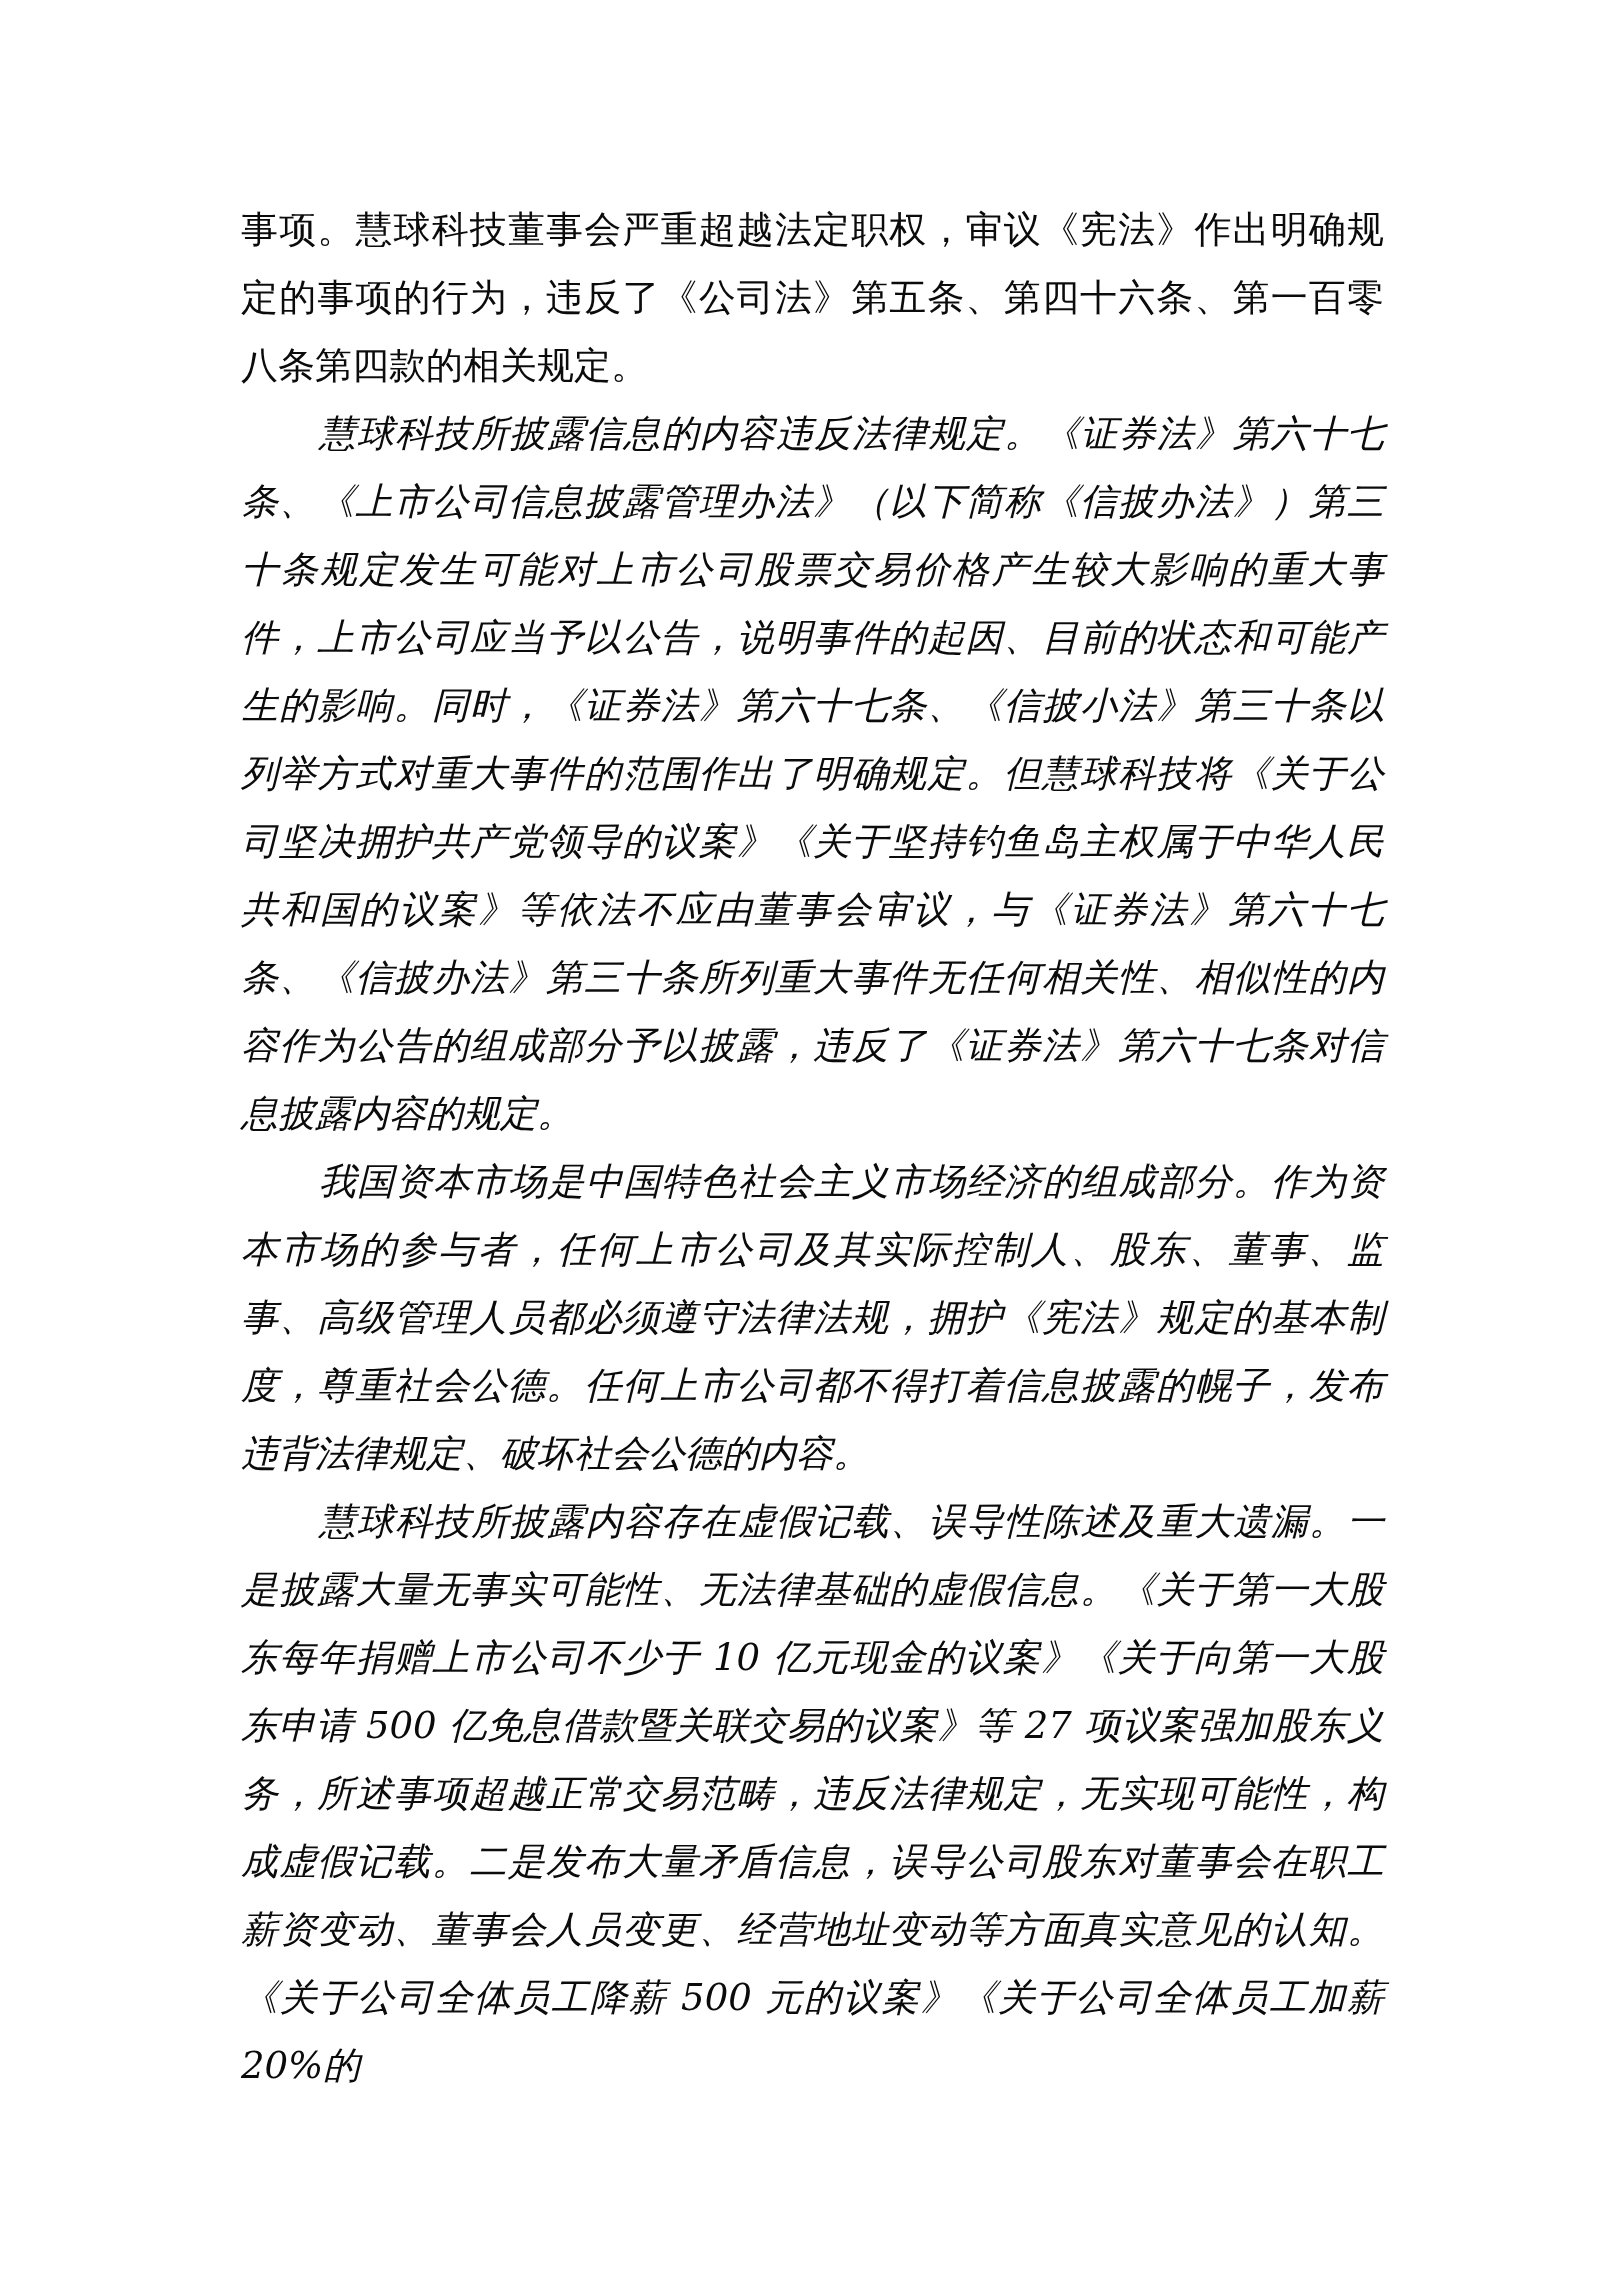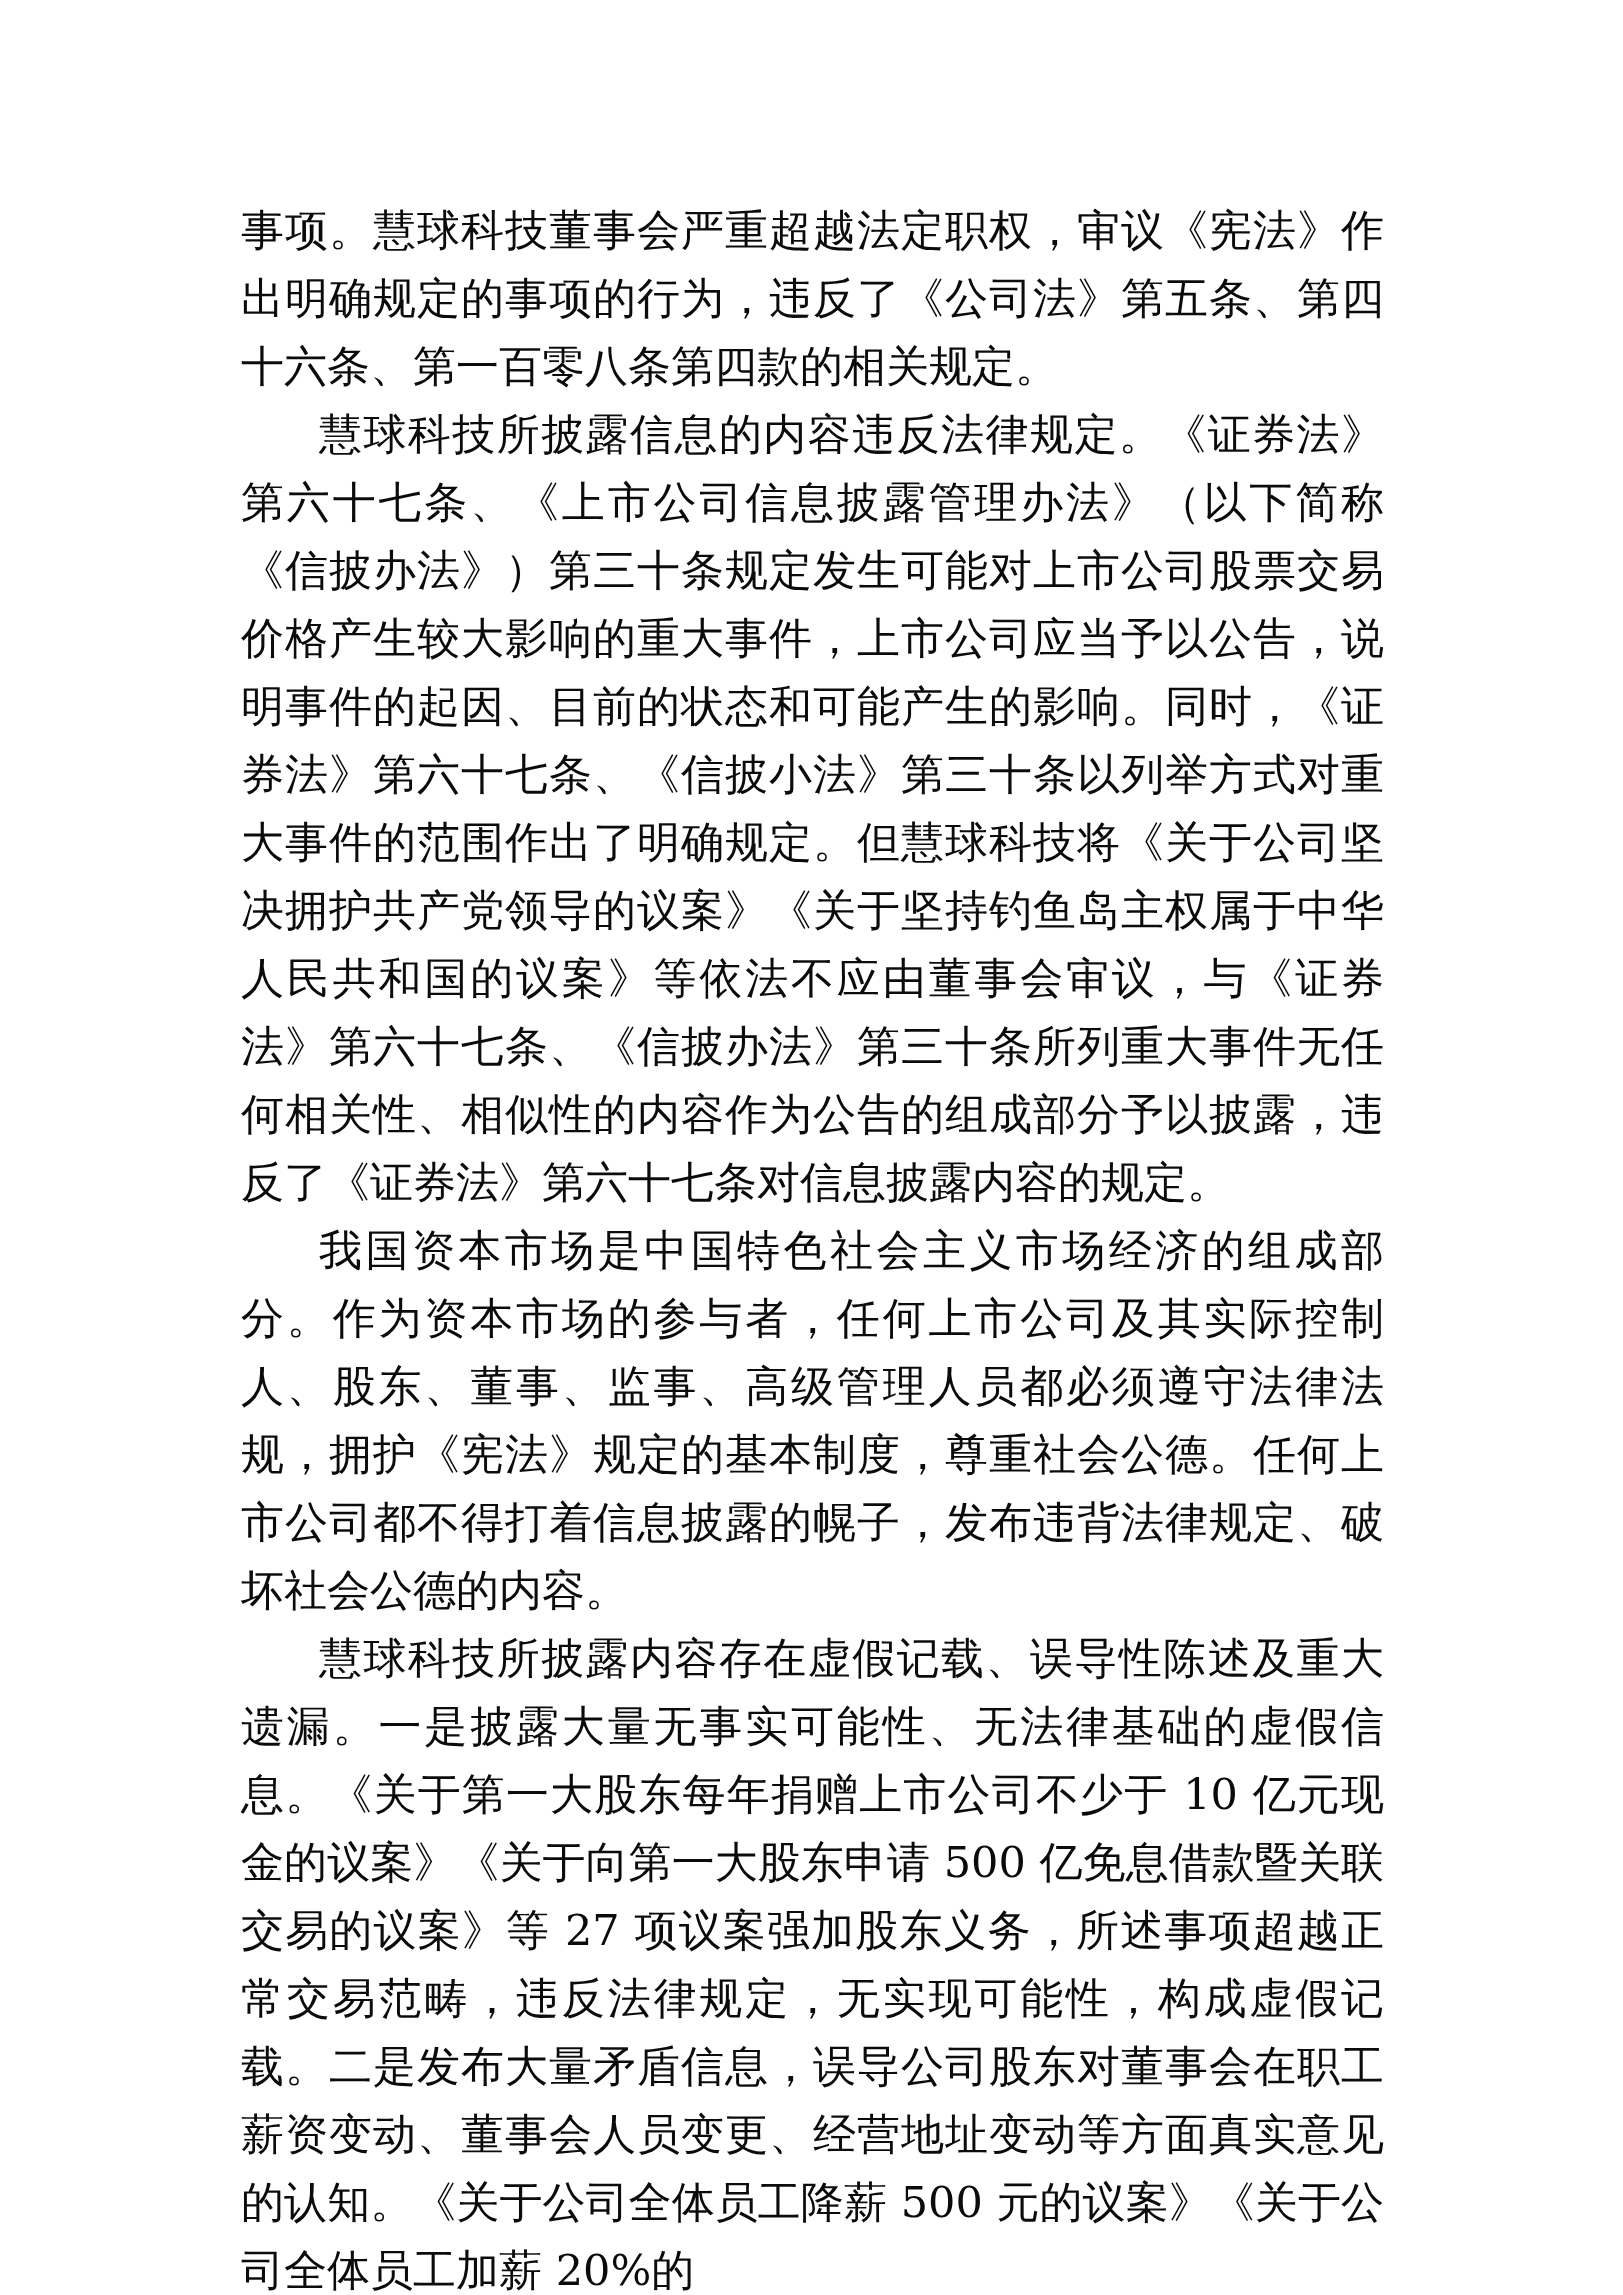--- a/index.html
+++ b/index.html
@@ -19,32 +19,33 @@
   .text-body {
     position: absolute;
     left: 241px;
     top: 196px;
     width: 1143px;
   }
   .para {
     margin: 0;
     padding: 0;
     font-family: "DejaVu Serif", "Liberation Serif", serif;
-    font-size: 43px;
+    font-size: 37px;
     line-height: 68px;
     color: #0b0b0b;
     text-align: justify;
     text-justify: inter-character;
     text-indent: 0;
     letter-spacing: 0px;
     font-weight: 400;
     -webkit-font-smoothing: antialiased;
   }
   .para.indent {
     text-indent: 78px;
+    font-style: italic;
   }
   .para + .para {
     margin-top: 0;
   }
 </style>
 </head>
 <body>
 
 <div class="page">
 

